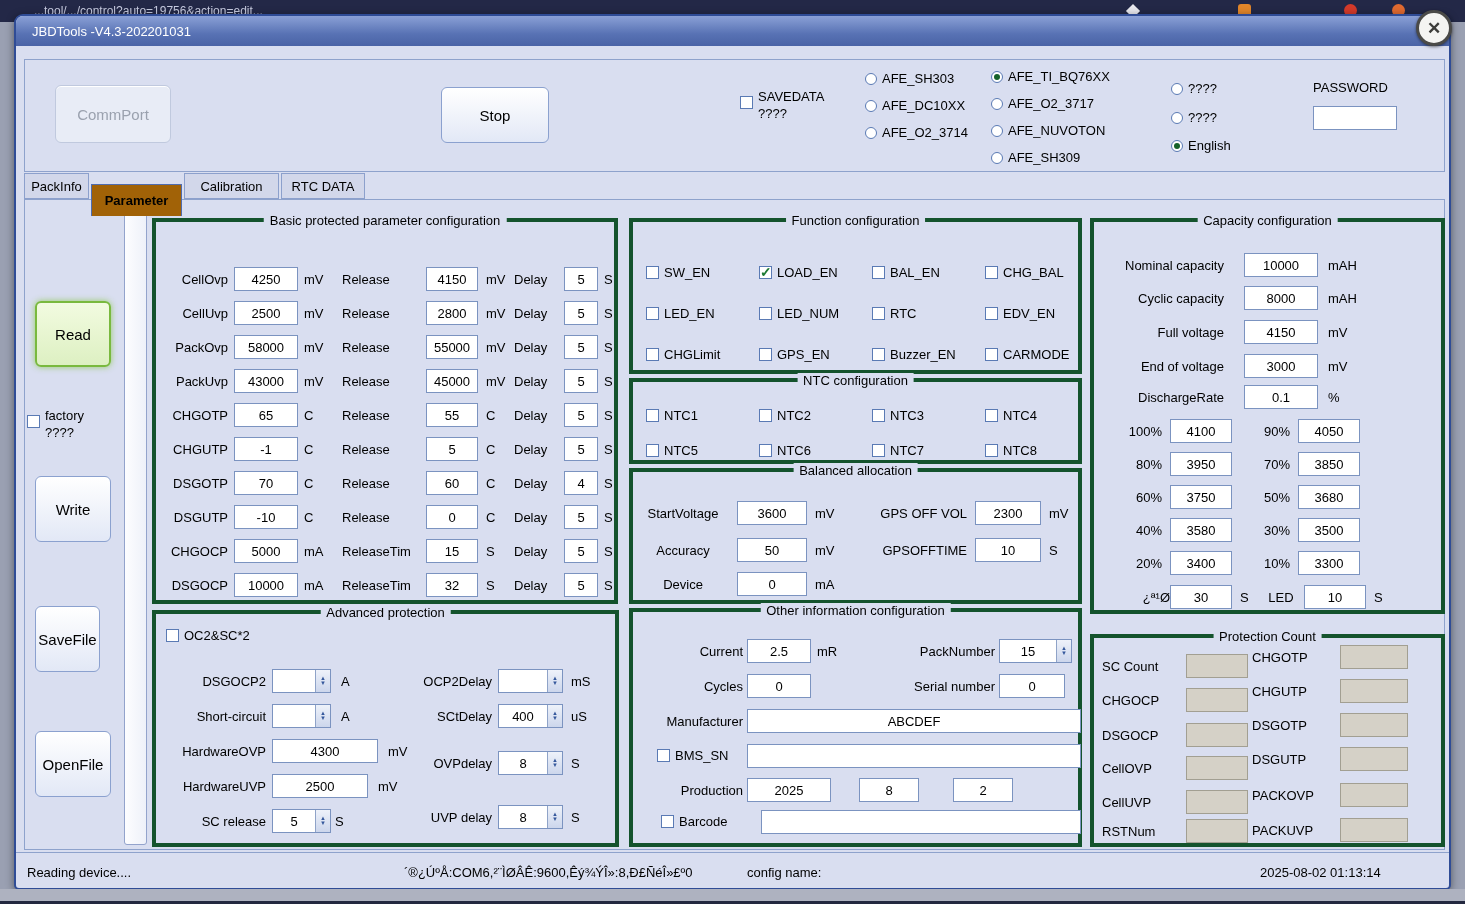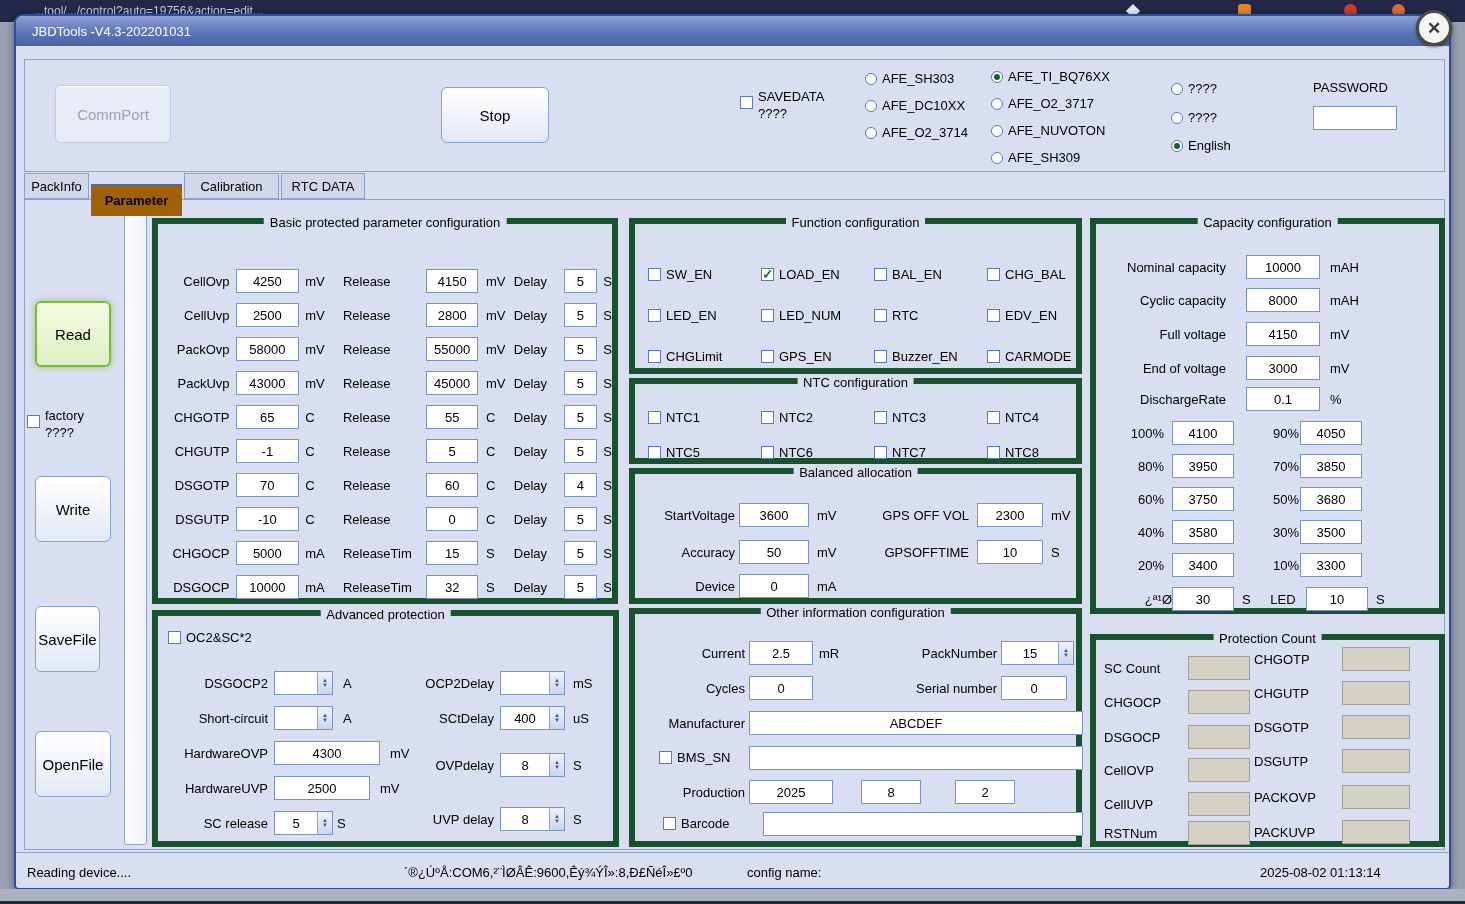--- a/index.html
+++ b/index.html
@@ -28,21 +28,21 @@
 .cb.checked::after{content:"✓";position:absolute;left:0;top:-3px;font-size:14px;font-weight:bold;color:#1d7a33}
 .rb{width:12px;height:12px;border-radius:50%;background:#fff;border:1px solid #5a7ab4;display:inline-block;position:relative;flex:none}
 .rb.checked::after{content:"";position:absolute;left:2px;top:2px;width:6px;height:6px;border-radius:50%;background:#17632a}
 .chk,.rad{position:absolute;display:flex;gap:5px;align-items:center;font-size:13px;white-space:nowrap}
 .chk2{position:absolute;display:flex;gap:5px;font-size:13px;align-items:flex-start;white-space:nowrap}
 .chk2 .cb{margin-top:8px}
 .chk2 .two{display:flex;flex-direction:column;line-height:17px}
 .tab{position:absolute;top:157px;height:26px;background:#d2d7ea;border:1px solid #8ca0cc;display:flex;align-items:center;justify-content:center;font-size:13px;z-index:2}
 .tab.active{top:168px;height:32px;background:#a16207;font-weight:700;border-color:#4f6cb0;border-bottom:none;z-index:4}
 .vscroll{position:absolute;left:108px;top:189px;width:23px;height:640px;background:linear-gradient(90deg,#fdfdff,#eef1f9);border:1px solid #93a3cc;border-radius:3px;z-index:2}
-.grp{position:absolute;border:6px solid #14532d;z-index:2}
+.grp{position:absolute;border:4px solid #14532d;z-index:2}
 .legend{position:absolute;top:-9px;left:50%;transform:translateX(-50%);background:#d9def0;padding:0 6px;font-size:13px;white-space:nowrap}
 .spin{display:inline-flex;height:24px;border:1px solid #7b93c0;background:#fff}
 .spin .sv{display:flex;align-items:center;justify-content:center;font-size:13px;background:#fff}
 .sb{width:15px;display:flex;flex-direction:column;align-items:center;justify-content:center;background:linear-gradient(#eef2fa,#ccd6ec);border-left:1px solid #8fa3c8;color:#35589c;font-size:6px;line-height:5px}
 .sb::before{content:"▲"}
 .sb::after{content:"▼"}
 
 .browwrap{position:absolute;left:0;top:40px;right:0}
 .brow{display:flex;align-items:center;height:34px}
 .brow .c1{width:78px;text-align:right;padding-right:6px}
@@ -53,35 +53,35 @@
 .brow .u2{width:36px;padding-left:8px}
 .brow .c3{width:50px;overflow:hidden}
 .brow .i3{width:34px}
 .brow .u3{padding-left:6px}
 
 .fgrid{position:absolute;left:13px;top:30px;display:grid;grid-template-columns:repeat(4,113px);grid-auto-rows:41px;align-items:center}
 .ngrid{position:absolute;left:13px;top:16px;display:grid;grid-template-columns:repeat(4,113px);grid-auto-rows:35px;align-items:center}
 .fgrid .chk,.ngrid .chk{position:static}
 
 .balrow{position:absolute;left:0;display:flex;align-items:center;height:28px}
-.bl1{width:104px;text-align:right;padding-right:4px}
+.bl1{width:104px;text-align:center;padding-right:4px}
 .bi1{width:70px}
 .bu1{width:40px;padding-left:8px}
 .bl2{width:128px;text-align:right;padding-right:8px}
 .bi2{width:66px}
 .bu2{padding-left:8px}
 
 .caprow{position:absolute;left:0;display:flex;align-items:center;height:28px}
 .cl1{width:150px;text-align:right;padding-right:20px}
 .cv{width:74px}
 .cu{padding-left:10px}
 .socrow{position:absolute;left:8px;display:flex;align-items:center;height:28px}
 .sp1{width:68px;text-align:right;padding-right:8px}
 .sv2{width:62px}
-.sp2{width:66px;text-align:right;padding-right:1px}
+.sp2{width:66px;text-align:right;padding-right:8px}
 .swl{width:68px;text-align:right;padding-right:0}
 .swu{width:26px;padding-left:8px}
 .ledl{width:46px;text-align:center}
 .swu2{padding-left:8px}
 
 .arow{position:absolute;display:flex;align-items:center;height:28px}
 .al{width:116px;text-align:right;padding-right:6px}
 .al2{width:146px;text-align:right;padding-right:6px}
 .au{padding-left:10px}
 

